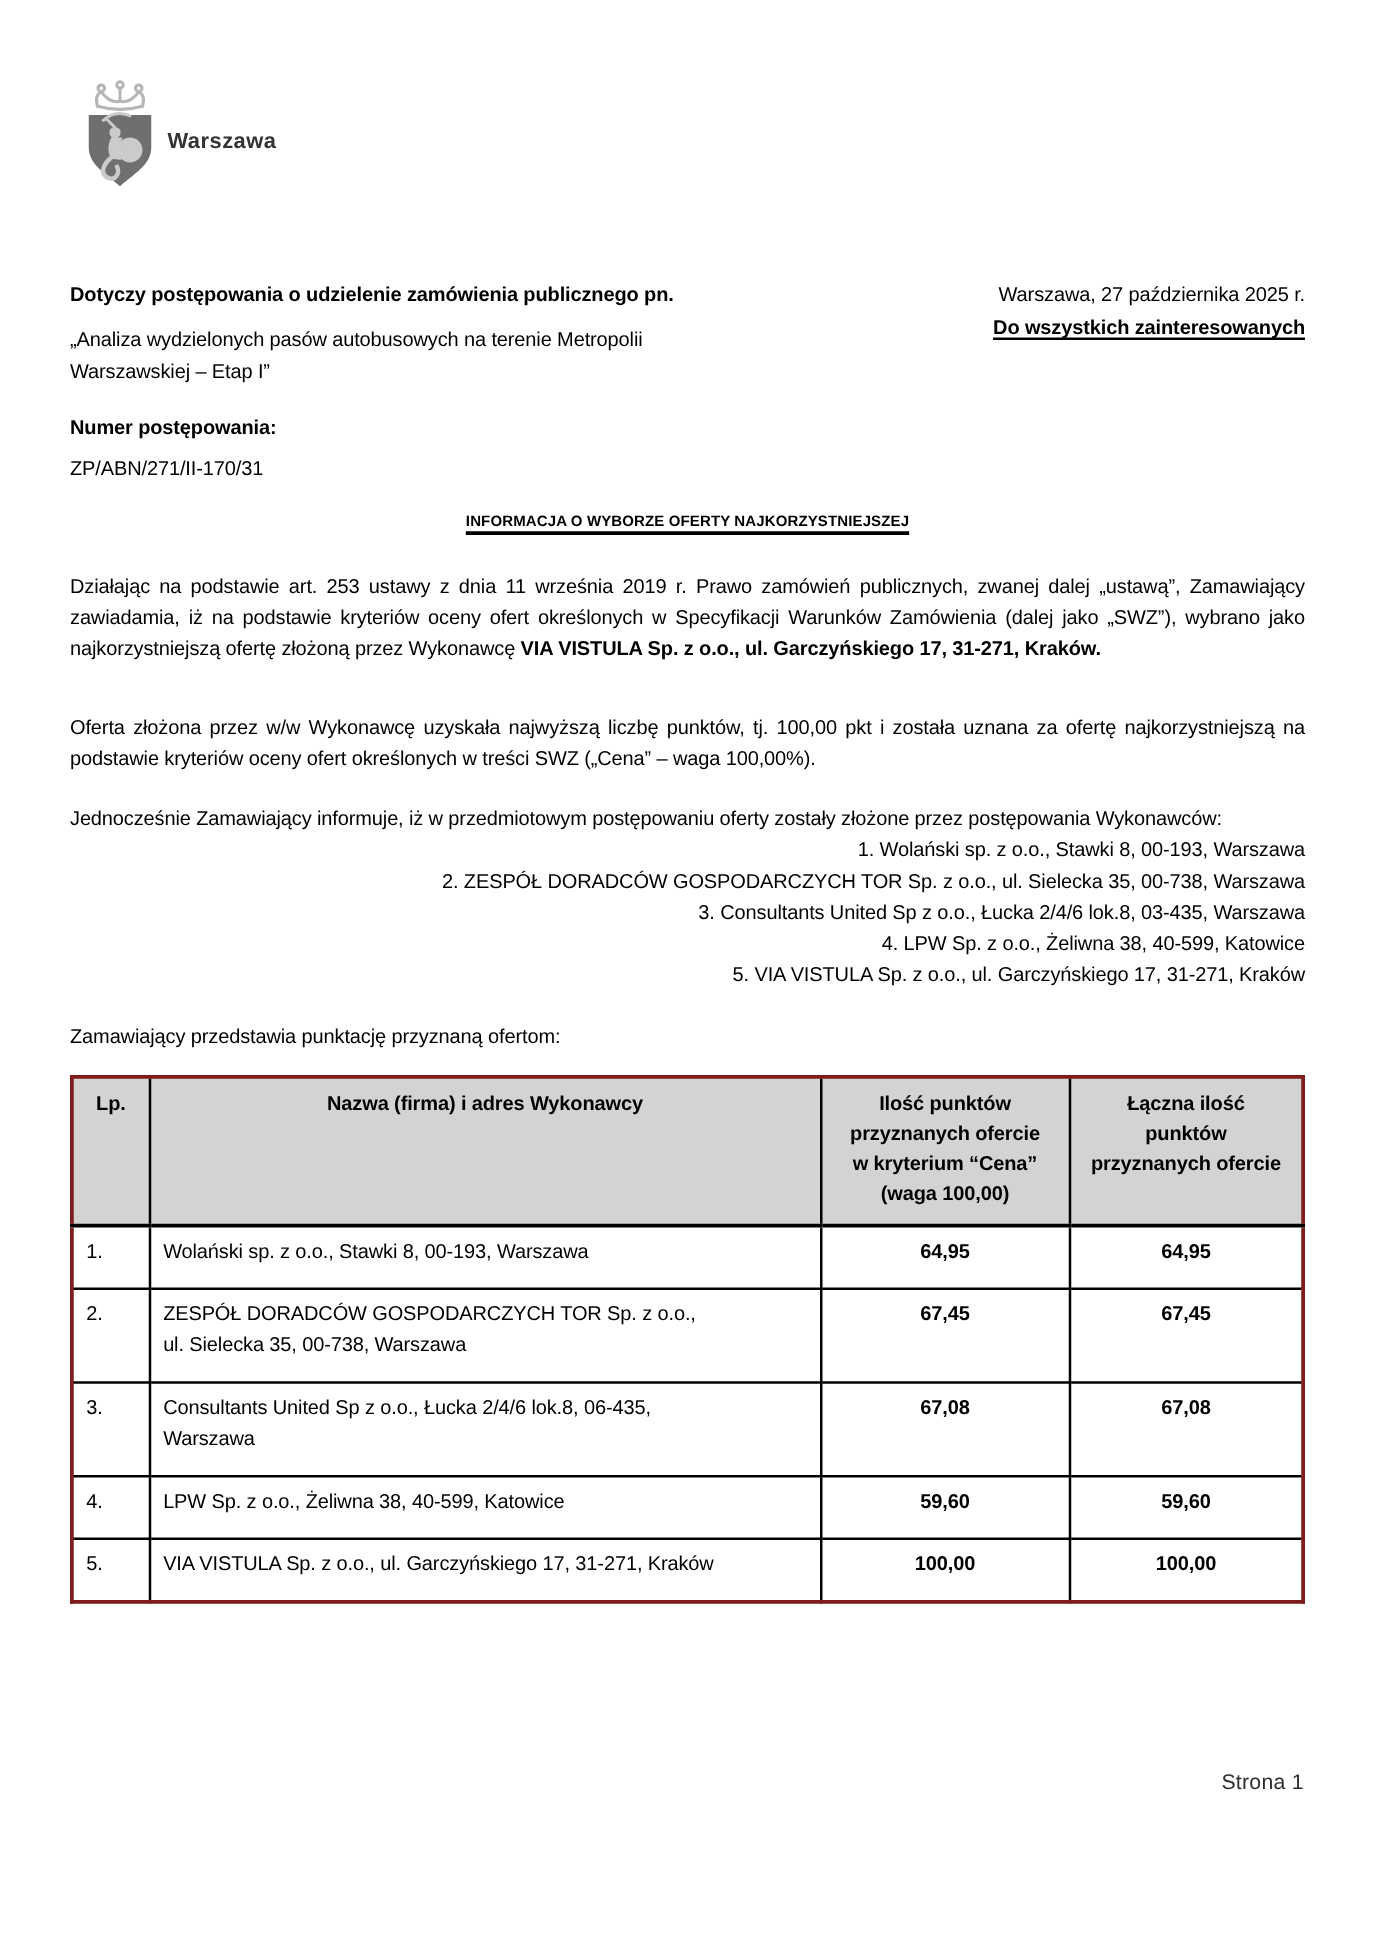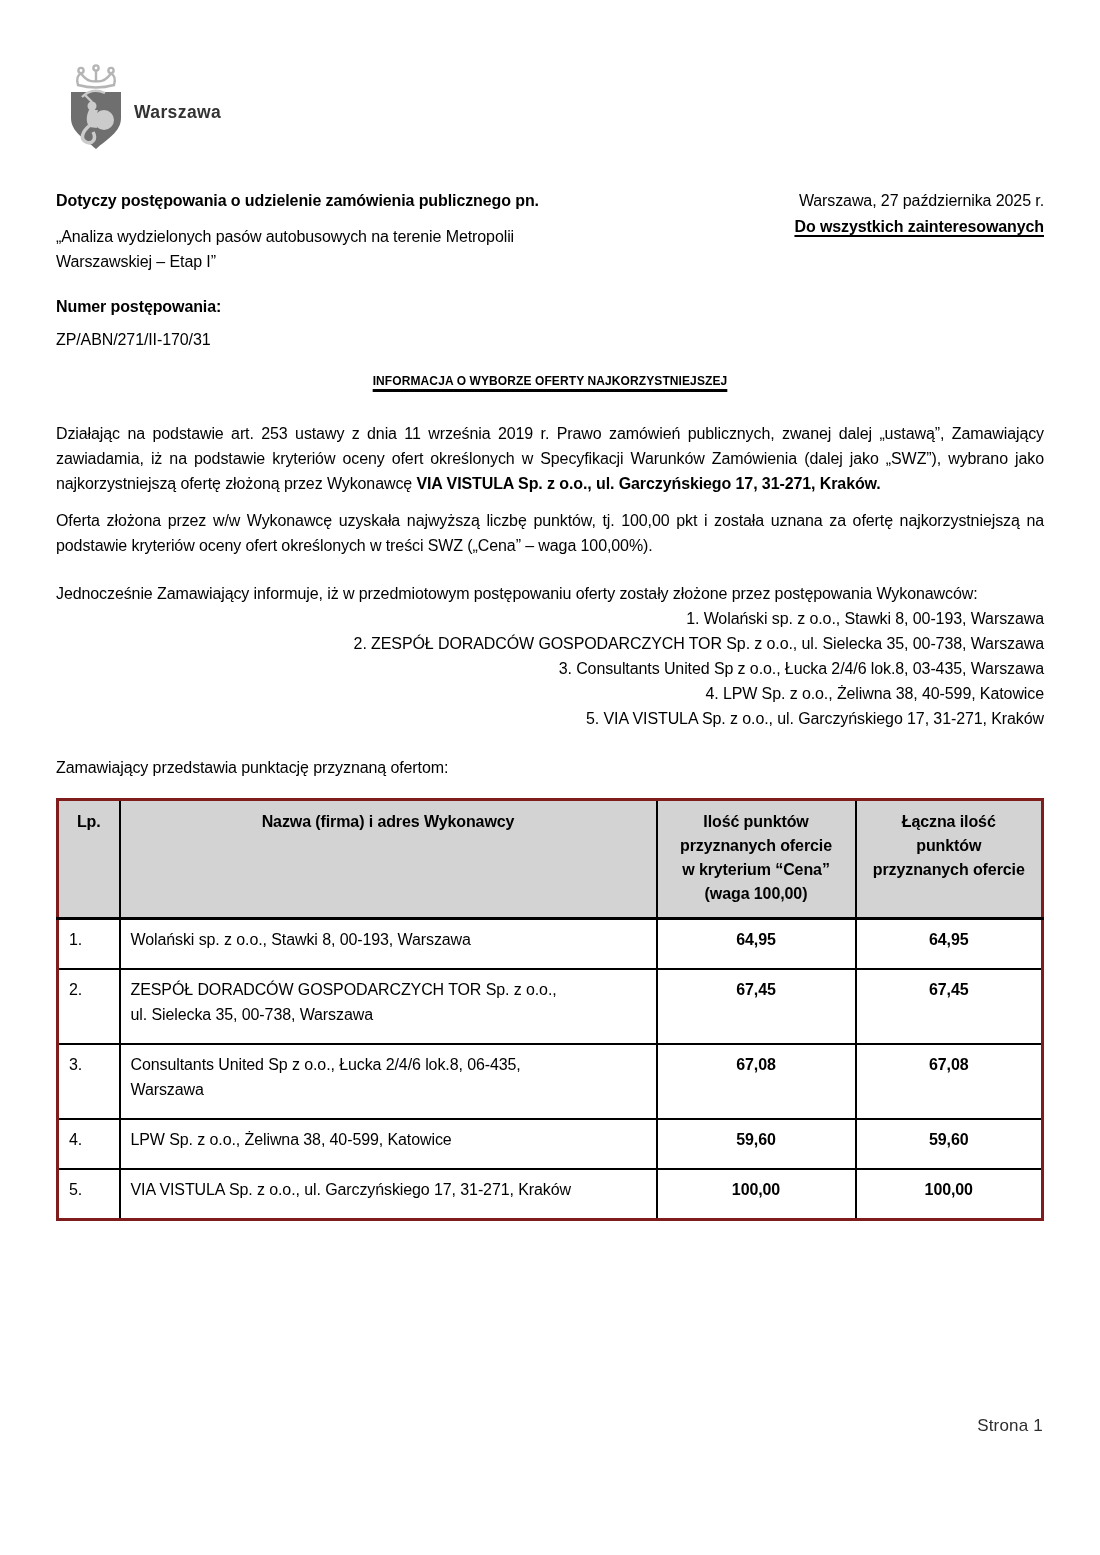--- a/index.html
+++ b/index.html
@@ -25,21 +25,21 @@
   .logo-text {
     position: absolute; left: 66px; top: 36px;
     font-size: 17.5px; font-weight: 600; color: #333333; letter-spacing: 0.4px;
   }
 
   .bold { font-weight: bold; }
   .underline { text-decoration: underline; text-decoration-thickness: 2px; text-underline-offset: 3px; }
   .pre { white-space: pre-line; }
 
   
-  .head-row { display: flex; justify-content: space-between; margin-top: 32px; }
+  .head-row { display: flex; justify-content: space-between; margin-top: 68px; }
   .head-left { width: 620px; }
   .subject-name { margin-top: 11px; }
   .head-right { text-align: right; }
   .addressee { margin-top: 1px; }
 
   .proc-label { margin-top: 20px; }
   .proc-number { margin-top: 8px; }
 
   .doc-title {
     margin-top: 17px;
@@ -47,21 +47,21 @@
     font-weight: bold;
     font-size: 12px;
     text-decoration: underline;
     text-decoration-thickness: 2.5px;
     text-underline-offset: 4px;
     letter-spacing: 0.1px;
   }
 
   .para { text-align: justify; }
   .p1 { margin-top: 27px; }
-  .p2 { margin-top: 12px; }
+  .p2 { margin-top: 38px; }
   .p3 { margin-top: 23px; }
 
   .bidders { margin-top: 0; }
   .bidder { text-align: right; }
 
   .scoring-intro { margin-top: 24px; text-align: left; }
 
   
   table.scoring {
     width: 100%;

